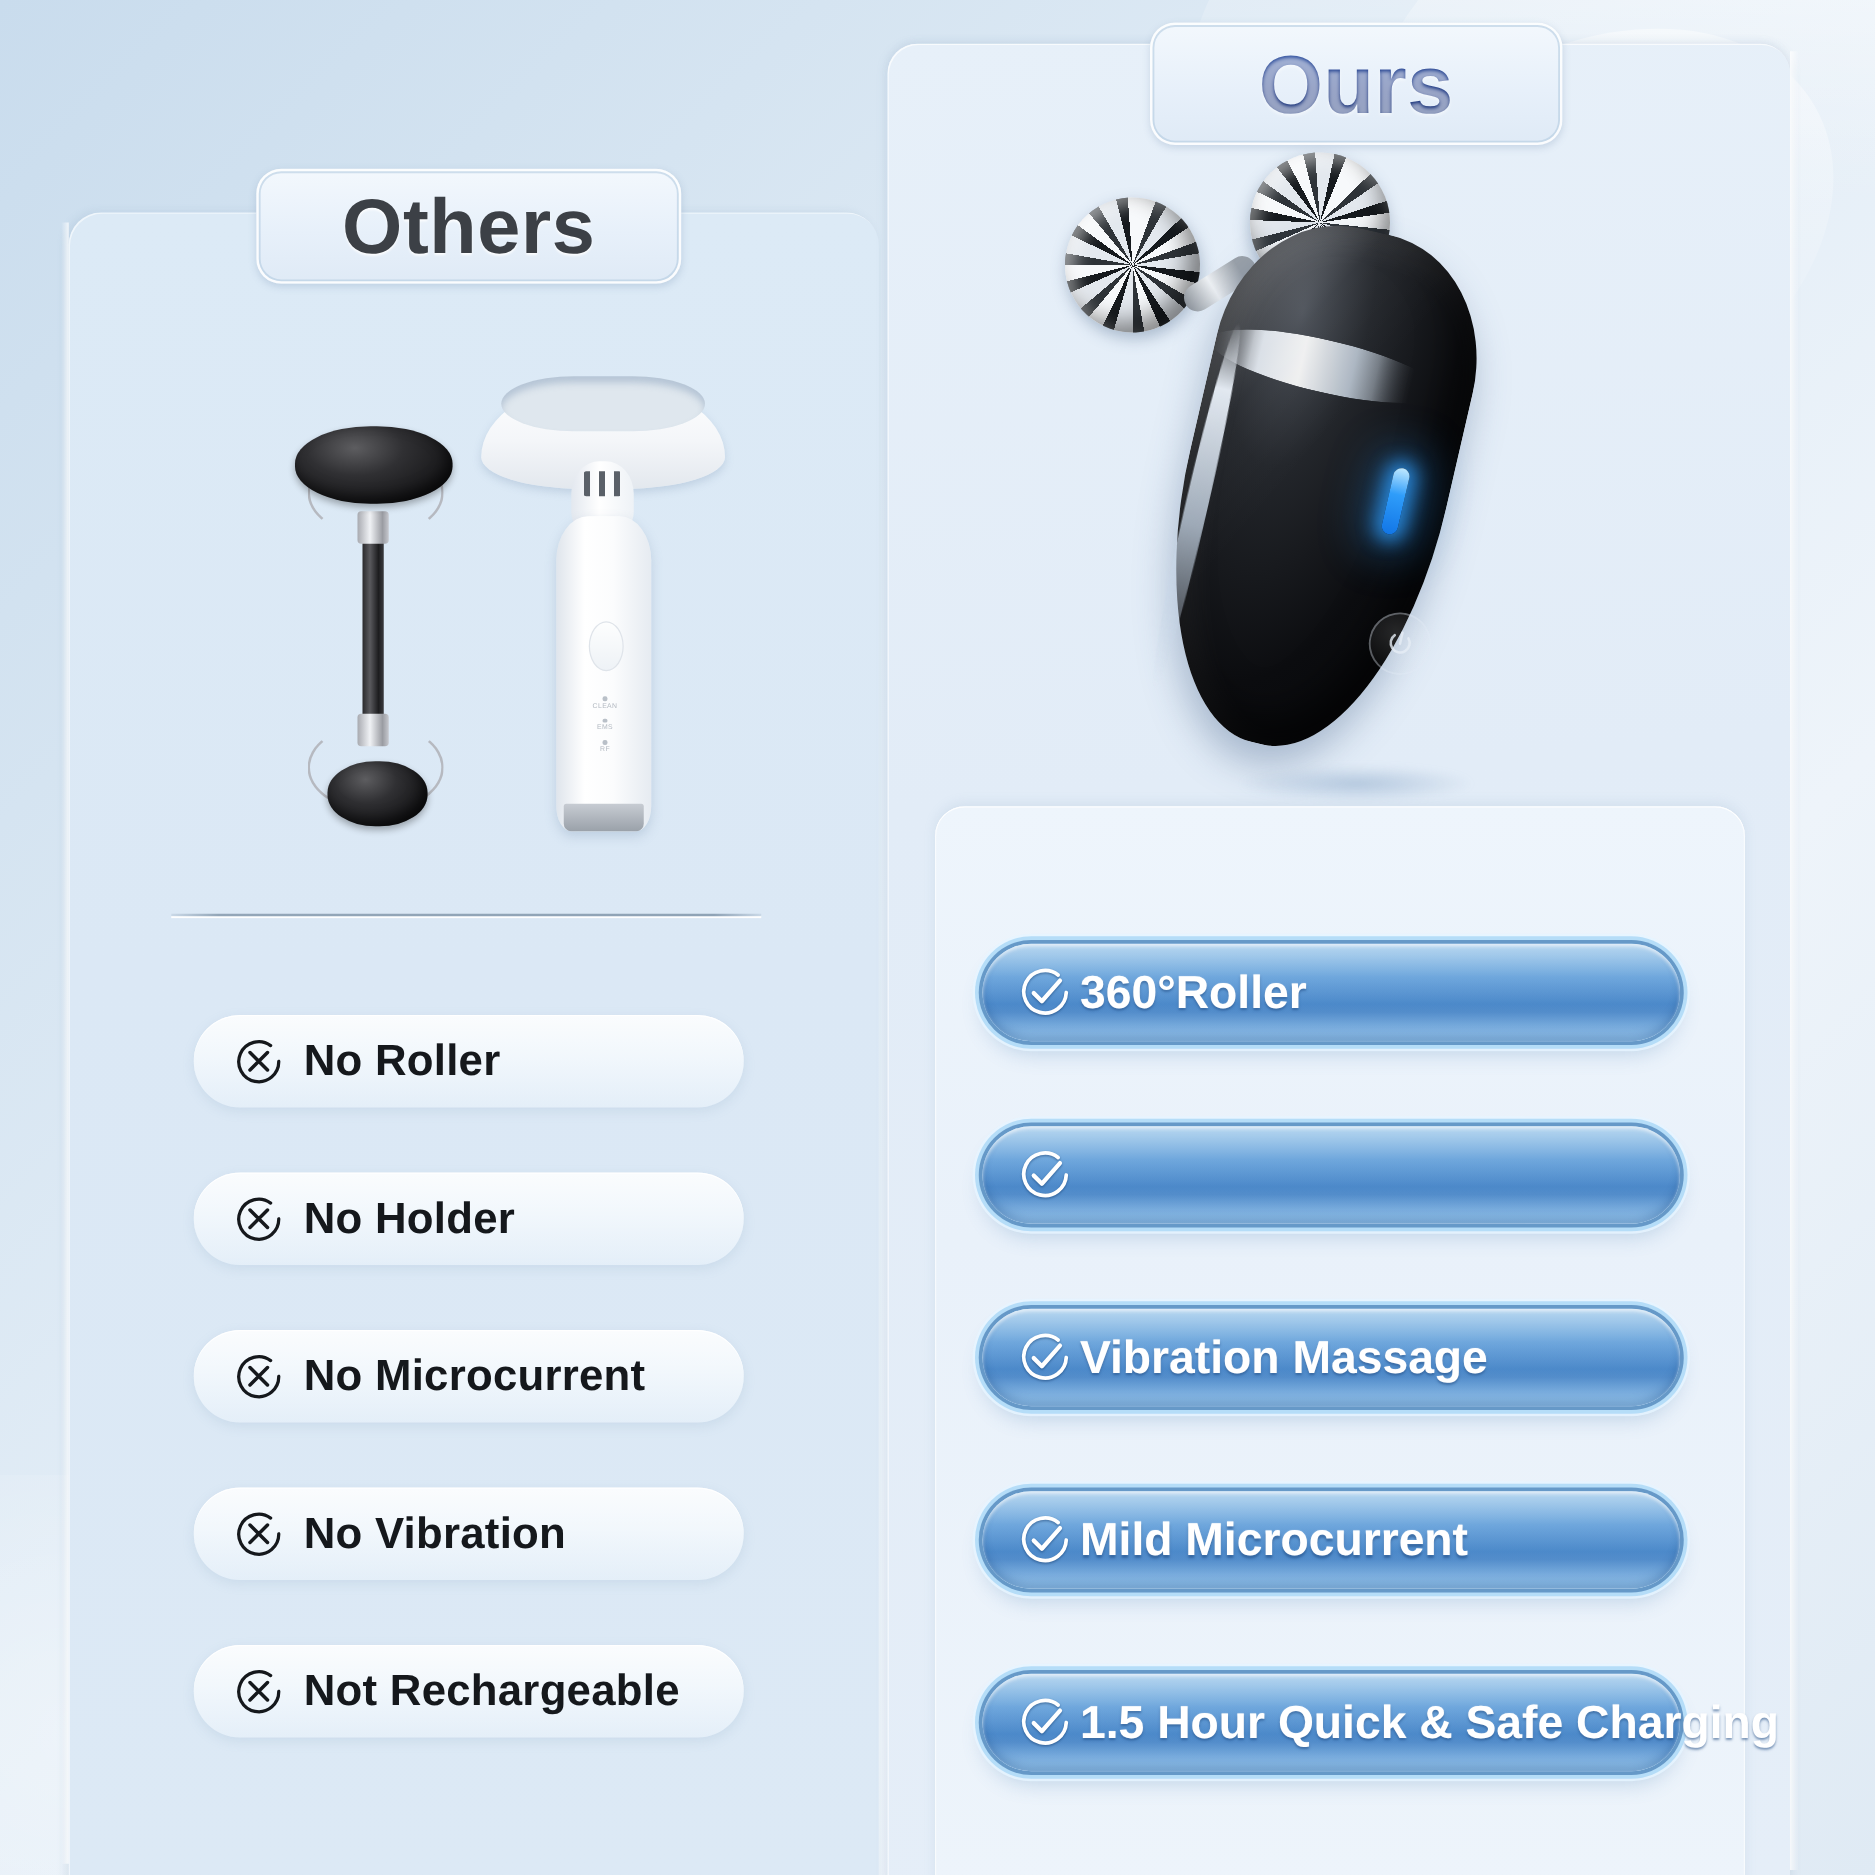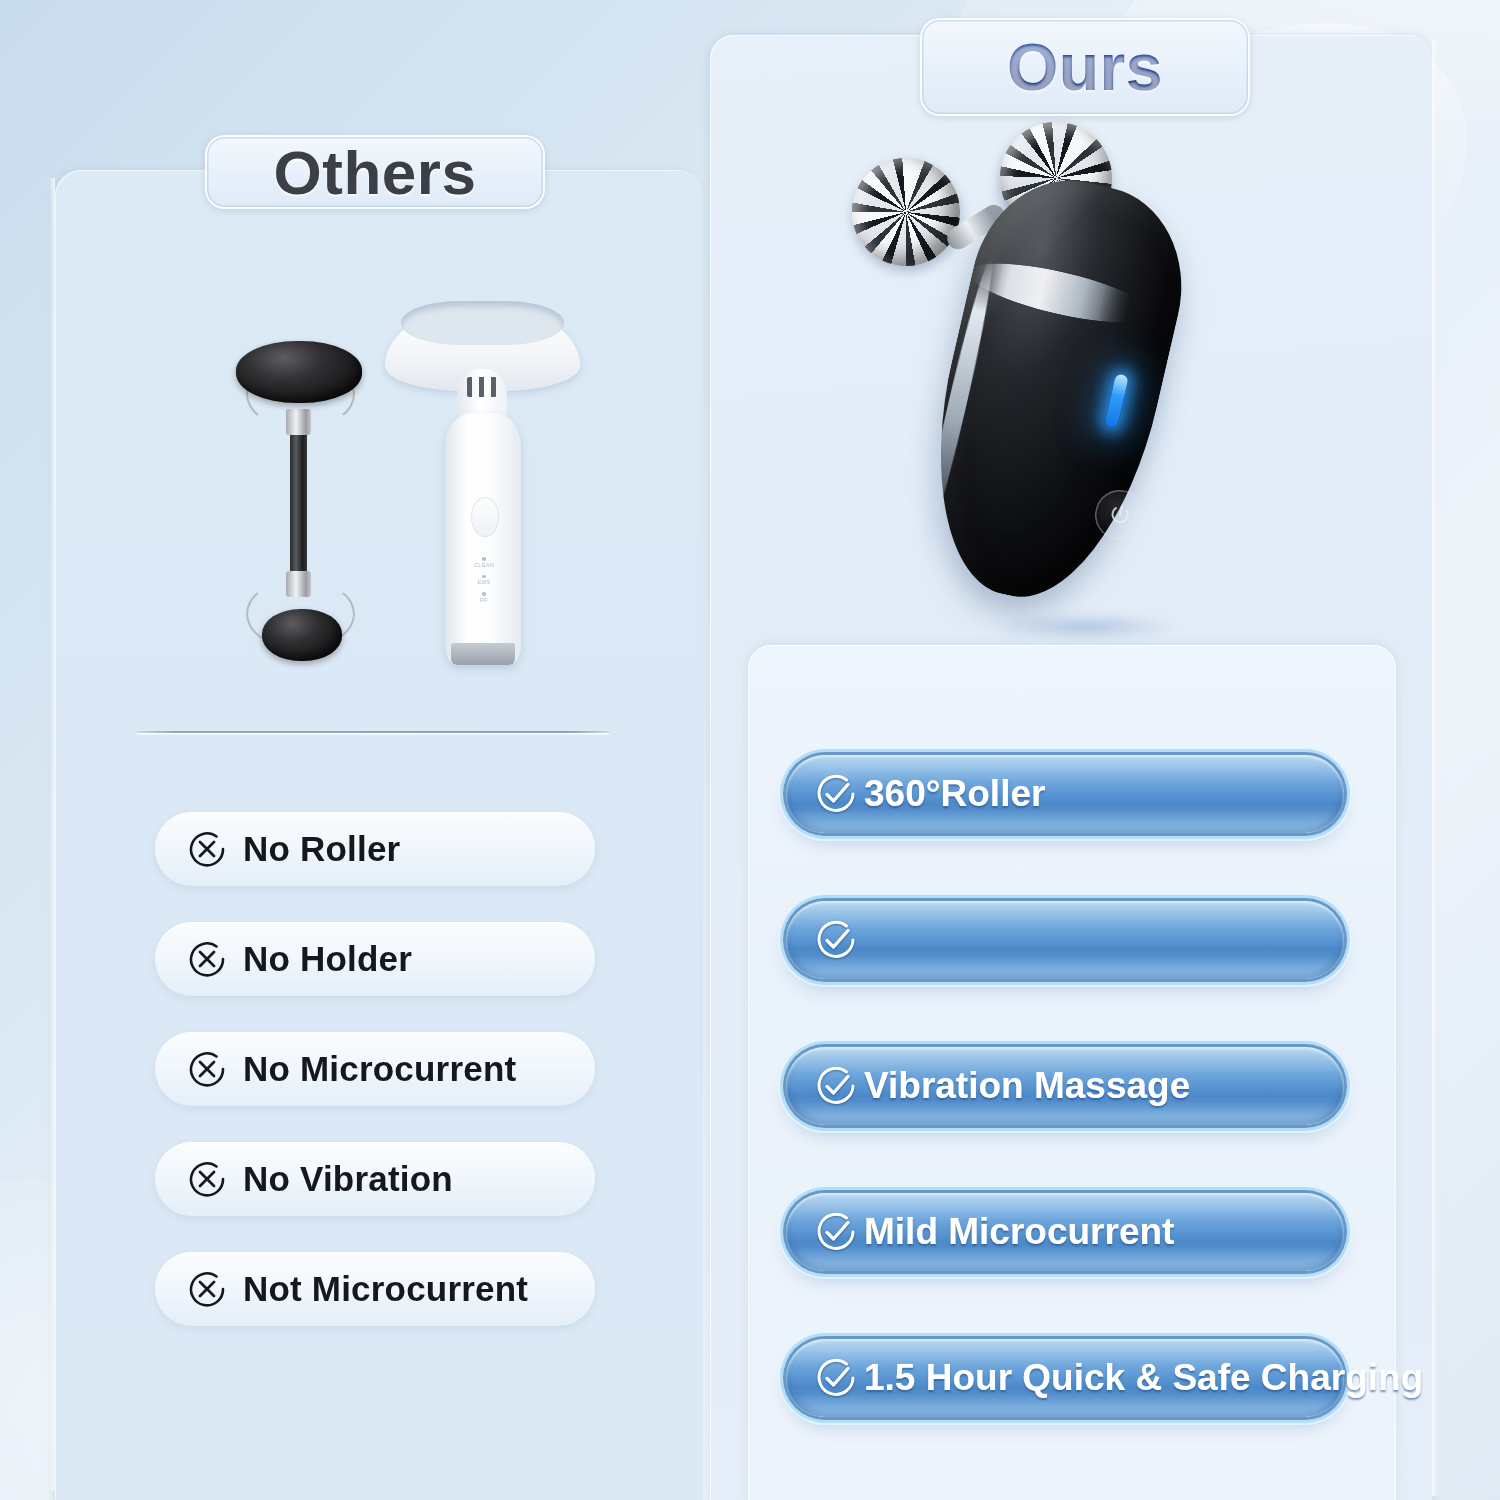--- a/index.html
+++ b/index.html
@@ -51,21 +51,21 @@
 
   
   .badge{
     position:absolute;display:flex;align-items:center;justify-content:center;
     border-radius:20px;
     background:linear-gradient(180deg,#f3f8fd 0%,#e7f0fa 55%,#dfeaf6 100%);
     box-shadow:0 2px 6px rgba(110,140,175,.25),
                inset 0 0 0 2px rgba(255,255,255,.92),
                inset 0 0 0 3.5px rgba(175,200,222,.55);
   }
-  .badge-others{left:205px;top:135px;width:340px;height:74px;}
+  .badge-others{left:205px;top:135px;width:340px;height:92px;}
   .badge-ours{left:920px;top:18px;width:330px;height:98px;justify-content:center;}
 
   .badge-others .badge-text{
     font-size:62px;font-weight:700;letter-spacing:.5px;color:#3c4046;
     text-shadow:0 2px 2px rgba(255,255,255,.9);
   }
   .badge-ours .badge-text{
     font-size:66px;font-weight:700;letter-spacing:.5px;color:#1f3f8f;
     background:linear-gradient(180deg,#3a5fb0 0%,#1b3580 60%,#16306f 100%);
     -webkit-background-clip:text;background-clip:text;-webkit-text-fill-color:transparent;
@@ -150,21 +150,21 @@
   
   .divider{
     position:absolute;left:137px;top:731px;width:472px;height:2px;
     background:linear-gradient(90deg,rgba(150,170,190,.25),#93a6b8 8%,#8fa3b6 92%,rgba(150,170,190,.25));
     box-shadow:0 1.5px 0 rgba(255,255,255,.95);
   }
 
   
   .list-others{position:absolute;left:155px;top:812px;width:440px;}
   .pill-x{
-    position:relative;width:440px;height:74px;margin-bottom:36px;
+    position:relative;width:440px;height:74px;margin-bottom:52px;
     display:flex;align-items:center;
     border-radius:37px;
     background:linear-gradient(180deg,rgba(255,255,255,.88) 0%,rgba(250,253,255,.72) 45%,rgba(240,247,253,.42) 100%);
     box-shadow:0 3px 9px rgba(130,160,190,.18), inset 0 1px 0 rgba(255,255,255,.9);
   }
   .pill-x .xicon{margin-left:30px;flex:0 0 auto;display:block;}
   .pill-x .ptext{
     margin-left:14px;font-size:35px;font-weight:700;color:#15181c;letter-spacing:.2px;
     white-space:nowrap;
   }
@@ -354,21 +354,21 @@
       <path d="M15 15 L29 29 M29 15 L15 29" fill="none" stroke="#15181c" stroke-width="2.8" stroke-linecap="round"></path>
     </svg>
     <span class="ptext">No Vibration</span>
   </div>
 
   <div class="pill-x">
     <svg class="xicon" width="44" height="44" viewBox="0 0 44 44">
       <path d="M31.5 9.5 A16 16 0 1 0 38 22" fill="none" stroke="#15181c" stroke-width="2.6" stroke-linecap="round"></path>
       <path d="M15 15 L29 29 M29 15 L15 29" fill="none" stroke="#15181c" stroke-width="2.8" stroke-linecap="round"></path>
     </svg>
-    <span class="ptext">Not Microcurrent</span>
+    <span class="ptext">Not Rechargeable</span>
   </div>
 </div>
 
 <div class="panel panel-ours"></div>
 
 <div class="badge badge-ours">
   <span class="badge-text">Ours</span>
 </div>
 
 <div class="device">

